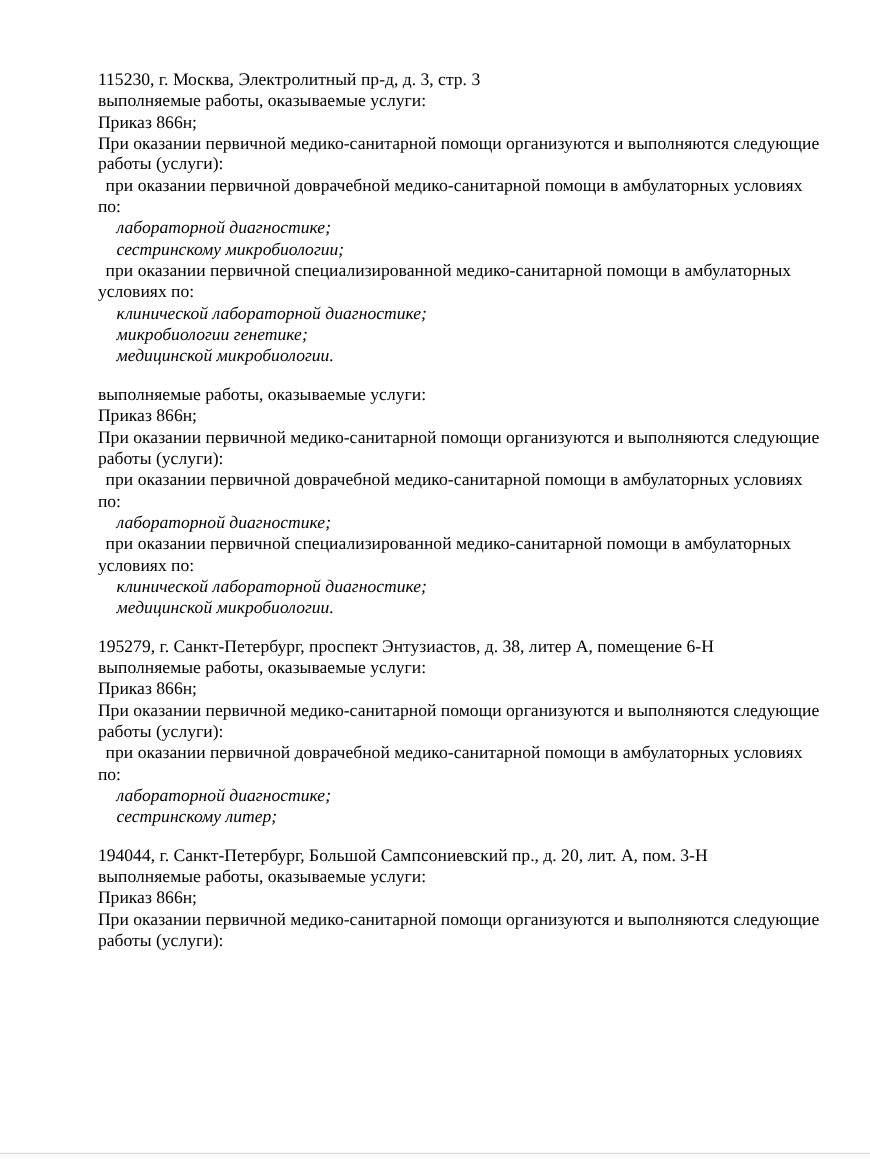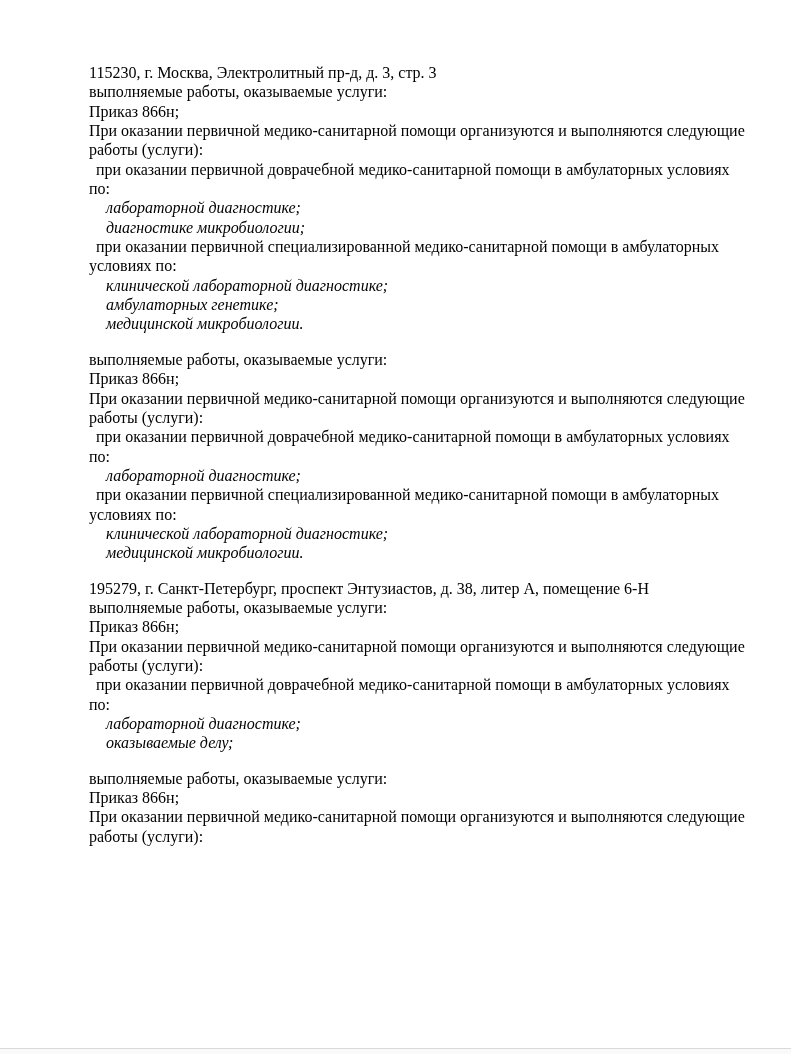--- a/index.html
+++ b/index.html
@@ -49,25 +49,25 @@
 <div class="doc" id="doc-root">
     <div class="block">
       <div class="line indent-0">115230, г. Москва, Электролитный пр-д, д. 3, стр. 3</div>
       <div class="line indent-0">выполняемые работы, оказываемые услуги:</div>
       <div class="line indent-0">Приказ 866н;</div>
       <div class="line indent-0">При оказании первичной медико-санитарной помощи организуются и выполняются следующие</div>
       <div class="line indent-0">работы (услуги):</div>
       <div class="line indent-1">при оказании первичной доврачебной медико-санитарной помощи в амбулаторных условиях</div>
       <div class="line indent-0">по:</div>
       <div class="line indent-2">лабораторной диагностике;</div>
-      <div class="line indent-2">диагностике микробиологии;</div>
+      <div class="line indent-2">сестринскому микробиологии;</div>
       <div class="line indent-1">при оказании первичной специализированной медико-санитарной помощи в амбулаторных</div>
       <div class="line indent-0">условиях по:</div>
       <div class="line indent-2">клинической лабораторной диагностике;</div>
-      <div class="line indent-2">амбулаторных генетике;</div>
+      <div class="line indent-2">микробиологии генетике;</div>
       <div class="line indent-2">медицинской микробиологии.</div>
     </div>
     <div class="block">
       <div class="line indent-0">выполняемые работы, оказываемые услуги:</div>
       <div class="line indent-0">Приказ 866н;</div>
       <div class="line indent-0">При оказании первичной медико-санитарной помощи организуются и выполняются следующие</div>
       <div class="line indent-0">работы (услуги):</div>
       <div class="line indent-1">при оказании первичной доврачебной медико-санитарной помощи в амбулаторных условиях</div>
       <div class="line indent-0">по:</div>
       <div class="line indent-2">лабораторной диагностике;</div>
@@ -78,22 +78,23 @@
     </div>
     <div class="block">
       <div class="line indent-0">195279, г. Санкт-Петербург, проспект Энтузиастов, д. 38, литер А, помещение 6-Н</div>
       <div class="line indent-0">выполняемые работы, оказываемые услуги:</div>
       <div class="line indent-0">Приказ 866н;</div>
       <div class="line indent-0">При оказании первичной медико-санитарной помощи организуются и выполняются следующие</div>
       <div class="line indent-0">работы (услуги):</div>
       <div class="line indent-1">при оказании первичной доврачебной медико-санитарной помощи в амбулаторных условиях</div>
       <div class="line indent-0">по:</div>
       <div class="line indent-2">лабораторной диагностике;</div>
-      <div class="line indent-2">оказываемые делу;</div>
+      <div class="line indent-2">сестринскому литер;</div>
     </div>
     <div class="block">
+      <div class="line indent-0">194044, г. Санкт-Петербург, Большой Сампсониевский пр., д. 20, лит. А, пом. 3-Н</div>
       <div class="line indent-0">выполняемые работы, оказываемые услуги:</div>
       <div class="line indent-0">Приказ 866н;</div>
       <div class="line indent-0">При оказании первичной медико-санитарной помощи организуются и выполняются следующие</div>
       <div class="line indent-0">работы (услуги):</div>
     </div>
   </div>
 <div class="hscrollbar" id="hscrollbar" style="background: rgb(250, 250, 250); border-top-color: rgb(217, 217, 217);"></div>
 
 </body></html>

